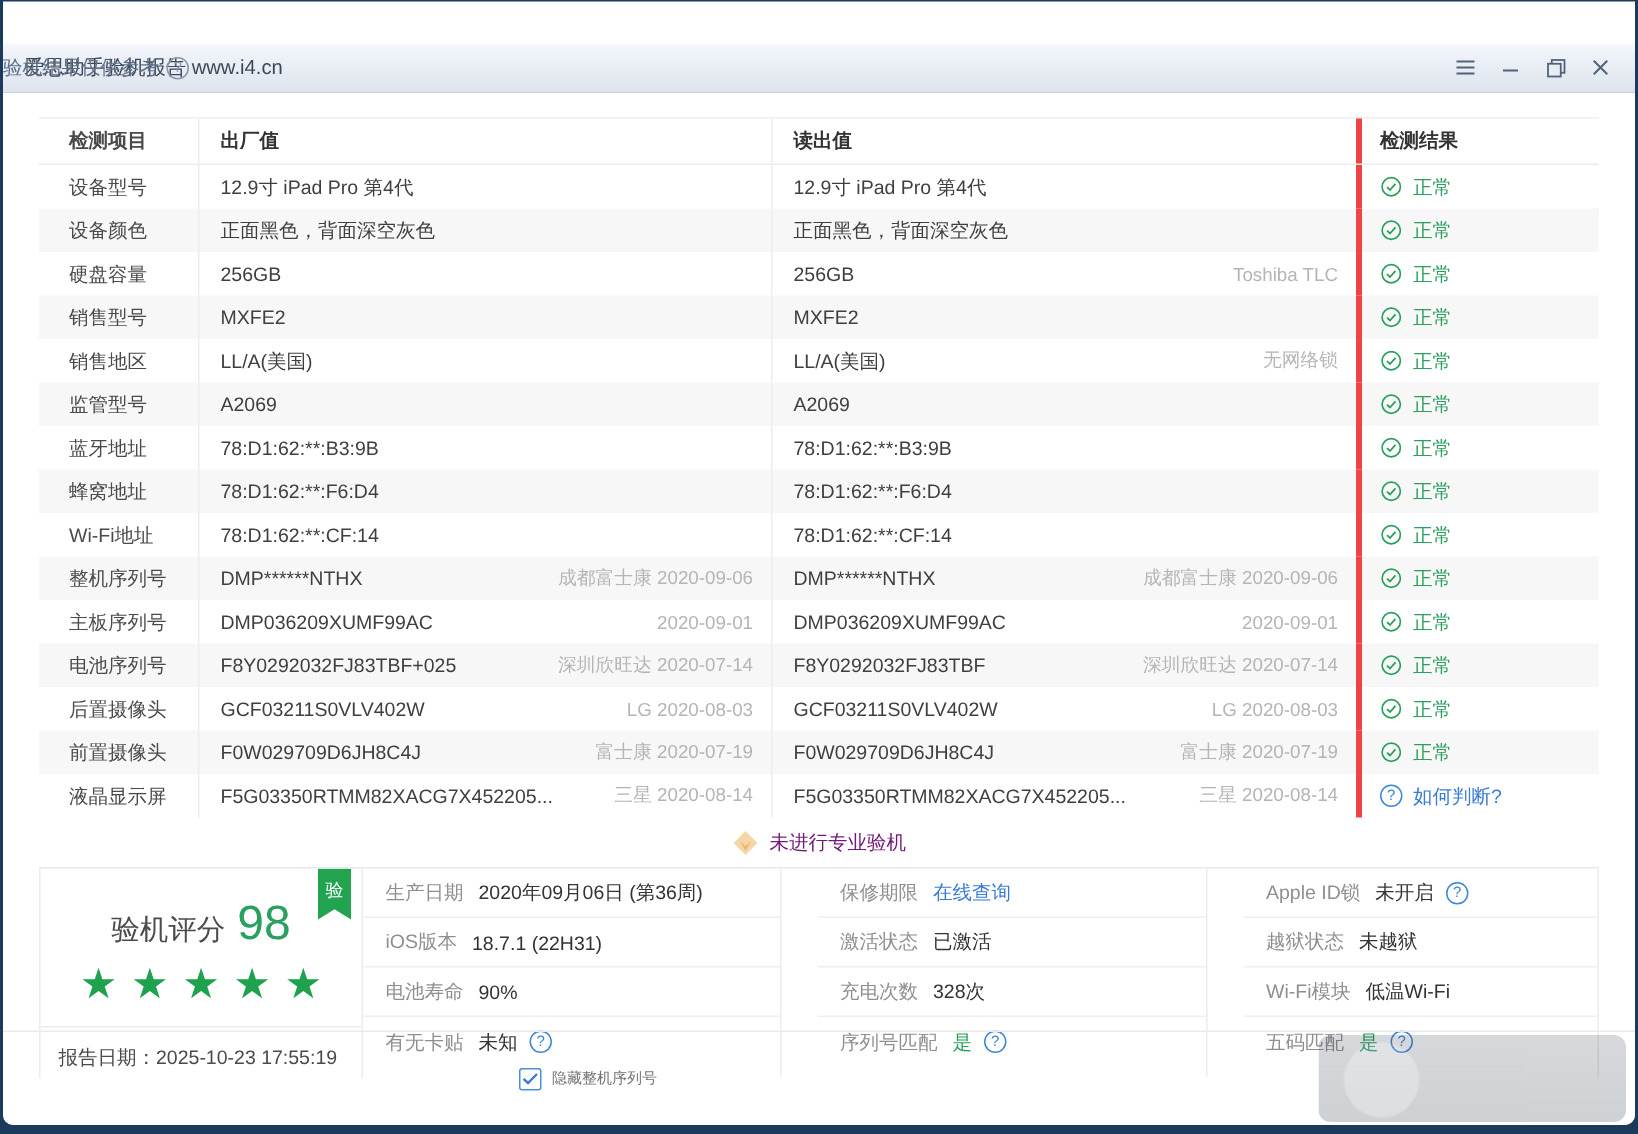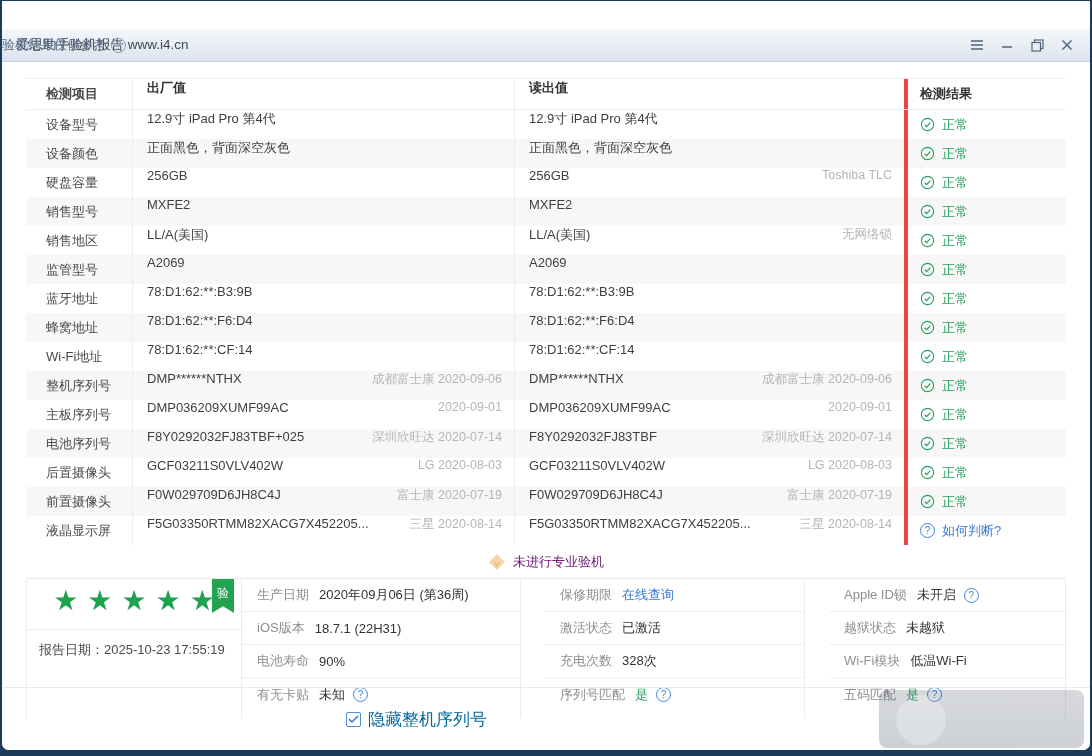--- a/index.html
+++ b/index.html
@@ -41,21 +41,21 @@
   
   .vtable{margin:16px 24px 0;border-top:1px solid #efefef;}
   .thead,.trow{
     display:grid;grid-template-columns:106px 382px 390px 1fr;
     align-items:center;
   }
   .thead{height:30px;border-bottom:1px solid #ececec;font-weight:bold;color:#333;font-size:13px;}
   .trow{height:29px;font-size:13px;color:#3f3f3f;}
   .trow.alt{background:#f7f7f7;}
   .c-item{padding-left:20px;color:#4a4a4a;}
-  .c-factory,.c-read{display:flex;align-items:flex-start;justify-content:space-between;
+  .c-factory,.c-read{display:flex;align-items:center;justify-content:space-between;
     padding:0 12px 0 14px;border-left:1px solid #ededed;height:100%;box-sizing:border-box;}
   .c-result{display:flex;align-items:center;gap:7px;padding-left:12px;border-left:4px solid #ef4444;height:100%;box-sizing:border-box;}
   .note{color:#b5b5b5;font-size:12.5px;white-space:nowrap;}
   .ok-wrap{display:flex;align-items:center;gap:7px;color:#2aa05e;}
   .q-wrap{display:flex;align-items:center;gap:7px;color:#3a7bd5;cursor:pointer;}
   .q-icon{
     width:15px;height:15px;border-radius:50%;border:1px solid #3a86d8;color:#3a86d8;
     font-size:10px;display:inline-flex;align-items:center;justify-content:center;box-sizing:border-box;
   }
   
@@ -91,21 +91,21 @@
   .ival.green{color:#2aa05e;}
   .ihelp{
     width:15px;height:15px;border-radius:50%;border:1px solid #3a86d8;color:#3a86d8;
     font-size:10px;display:inline-flex;align-items:center;justify-content:center;
     box-sizing:border-box;margin-left:-2px;cursor:pointer;
   }
   
   .footer{position:absolute;left:0;right:0;bottom:0;height:62px;border-top:1px solid #eaeaea;
     display:flex;align-items:center;}
   .status-text{margin-left:24px;font-size:14px;color:#2aa05e;}
-  .chk-group{position:absolute;left:344px;display:flex;align-items:center;gap:7px;font-size:17px;color:#0369a1;cursor:pointer;}
+  .chk-group{position:absolute;left:344px;display:flex;align-items:center;gap:7px;font-size:10px;color:#737373;cursor:pointer;}
   .chk-box{width:15px;height:15px;border:1px solid #4a90d9;border-radius:2px;background:#fff;
     display:flex;align-items:center;justify-content:center;box-sizing:border-box;}
   .btn-row{position:absolute;right:20px;display:flex;gap:12px;}
   .btn{
     width:108px;height:38px;border:1px solid #dcdcdc;border-radius:3px;background:#fff;
     display:flex;align-items:center;justify-content:center;gap:6px;
     font-size:14px;color:#333;cursor:pointer;
   }
   .btn .b-icon{display:none;line-height:0;}
   .btn.has-icon .b-icon{display:block;}
@@ -491,20 +491,24 @@
       <svg width="18" height="18" viewBox="0 0 20 20">
         <path d="M10 1.2 L18.8 10 L10 18.8 L1.2 10 Z" fill="#f5d6a8"></path>
         <path d="M5.8 8.2 L10 12.4 L14.2 8.2 L10 16.2 Z" fill="#eeb966"></path>
       </svg>
       <span>未进行专业验机</span>
     </div>
 
     <div class="score-section">
       <div class="score-block">
         <div class="ribbon">验</div>
+        <div class="score-line">
+          <span class="score-label">验机评分</span>
+          <span class="score-value">98</span>
+        </div>
         <div class="stars" id="stars">
             <span>★</span>
             <span>★</span>
             <span>★</span>
             <span>★</span>
             <span>★</span>
           </div>
         <div class="score-divider"></div>
         <div class="report-date">
           <span>报告日期：</span><span>2025-10-23 17:55:19</span>

